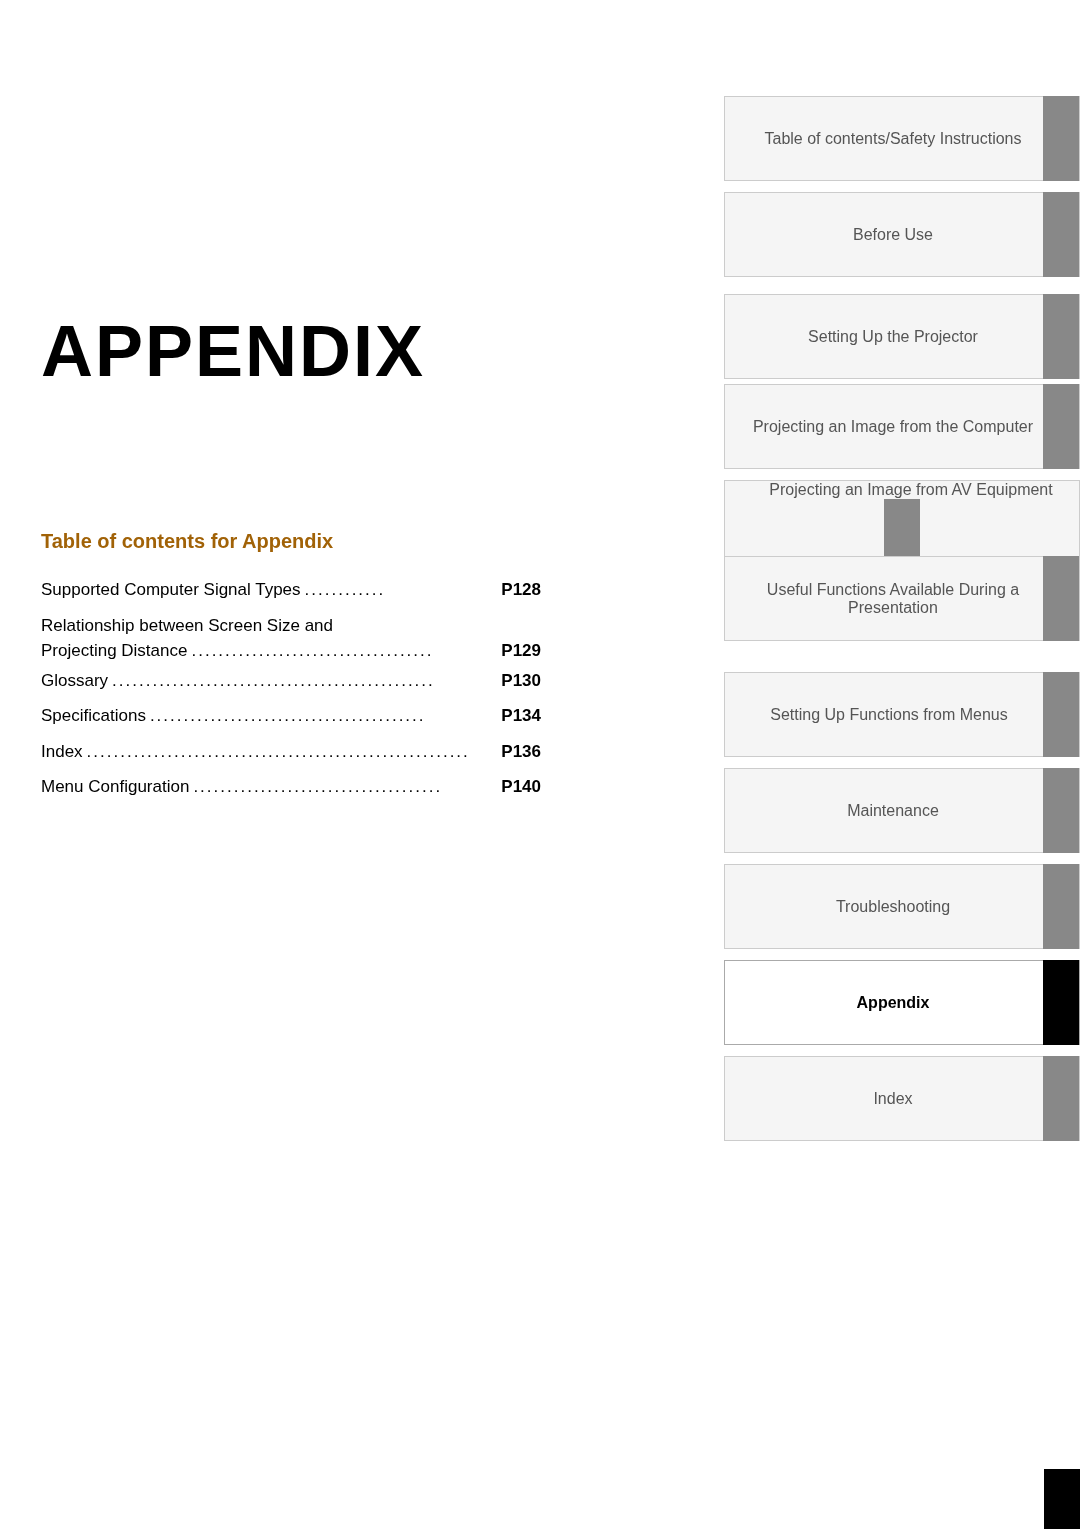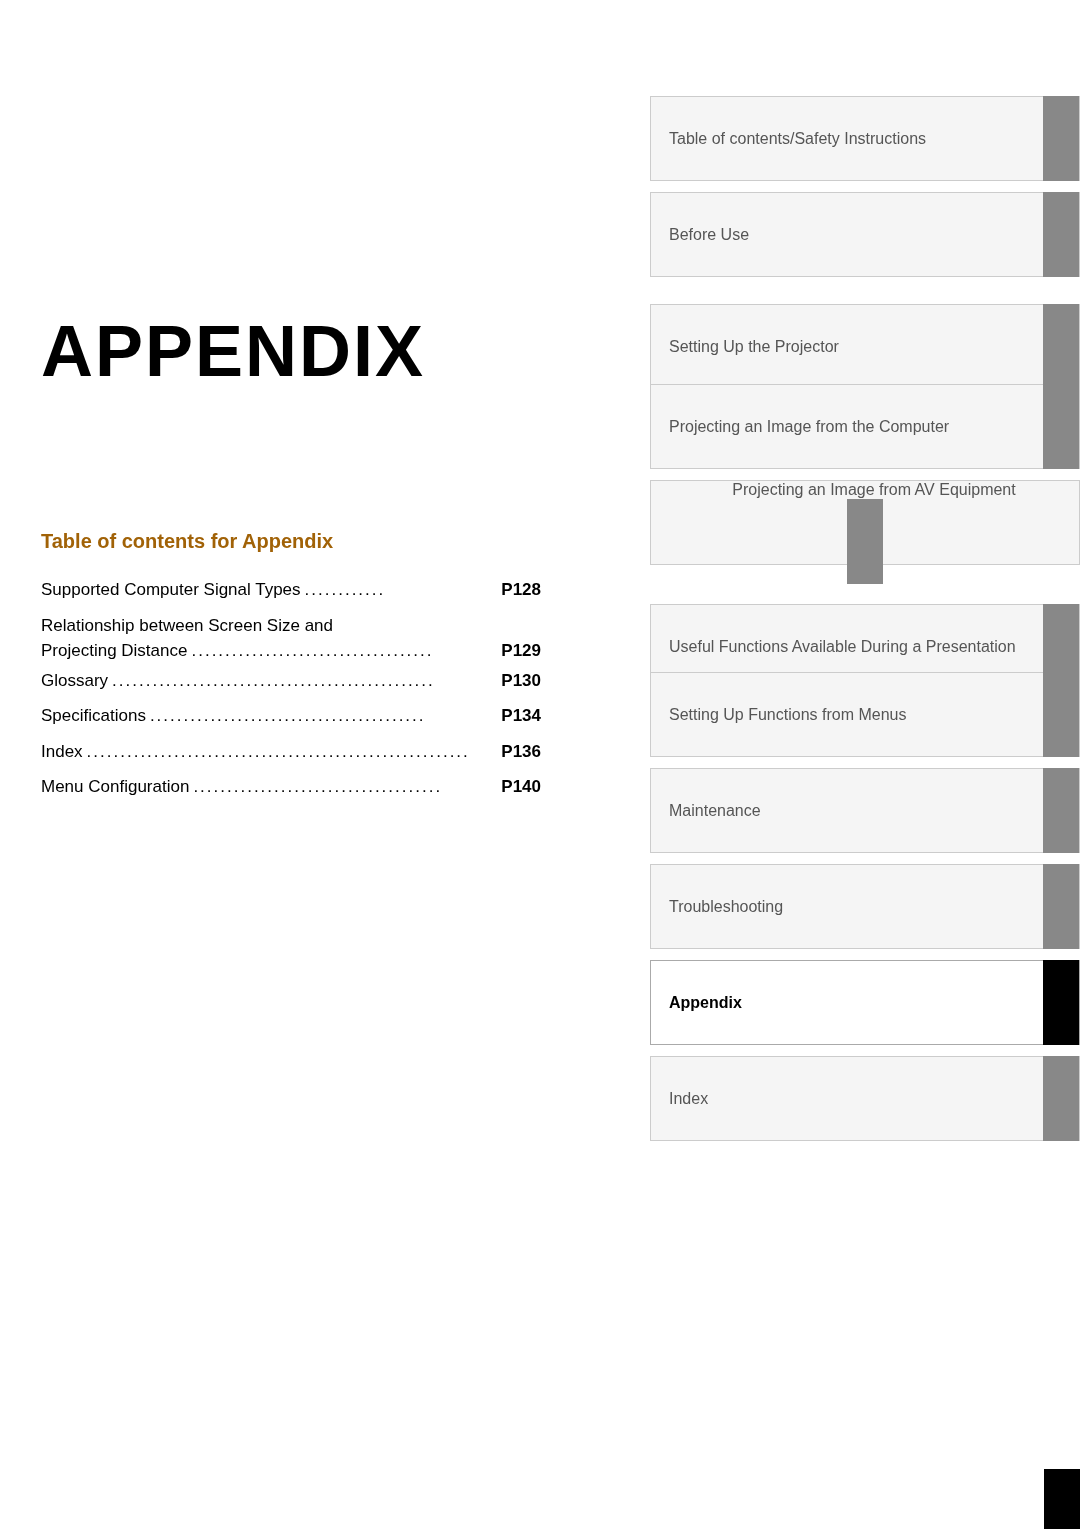--- a/index.html
+++ b/index.html
@@ -94,25 +94,26 @@
       right: 0;
       top: 0;
       width: 430px;
       height: 100%;
     }
 
     .nav-item {
       position: absolute;
       right: 0;
       height: 85px;
-      width: 430px;
+      width: 356px;
       display: flex;
       align-items: center;
       border: 1px solid #cccccc;
       background: #f5f5f5;
+      text-align: center;
     }
 
     .nav-item-label {
       padding-left: 18px;
       font-size: 16px;
       color: #555555;
       font-family: Arial, Helvetica, sans-serif;
       flex: 1;
     }
 
@@ -132,24 +133,24 @@
       color: #000000;
       font-weight: bold;
     }
 
     .nav-item.active .nav-item-tab {
       background: #000000;
     }
 
     .nav-item-1  { top: 96px; }
     .nav-item-2  { top: 192px; }
-    .nav-item-3  { top: 304px; }
+    .nav-item-3  { top: 294px; }
     .nav-item-4  { top: 384px; }
     .nav-item-5  { top: 480px; flex-direction: column; }
-    .nav-item-6  { top: 604px; }
+    .nav-item-6  { top: 556px; }
     .nav-item-7  { top: 672px; gap: 8px; }
     .nav-item-8  { top: 768px; }
     .nav-item-9  { top: 864px; }
     .nav-item-10 { top: 960px; }
     .nav-item-11 { top: 1056px; }
 
     
     .bottom-tab {
       position: absolute;
       bottom: 0;

